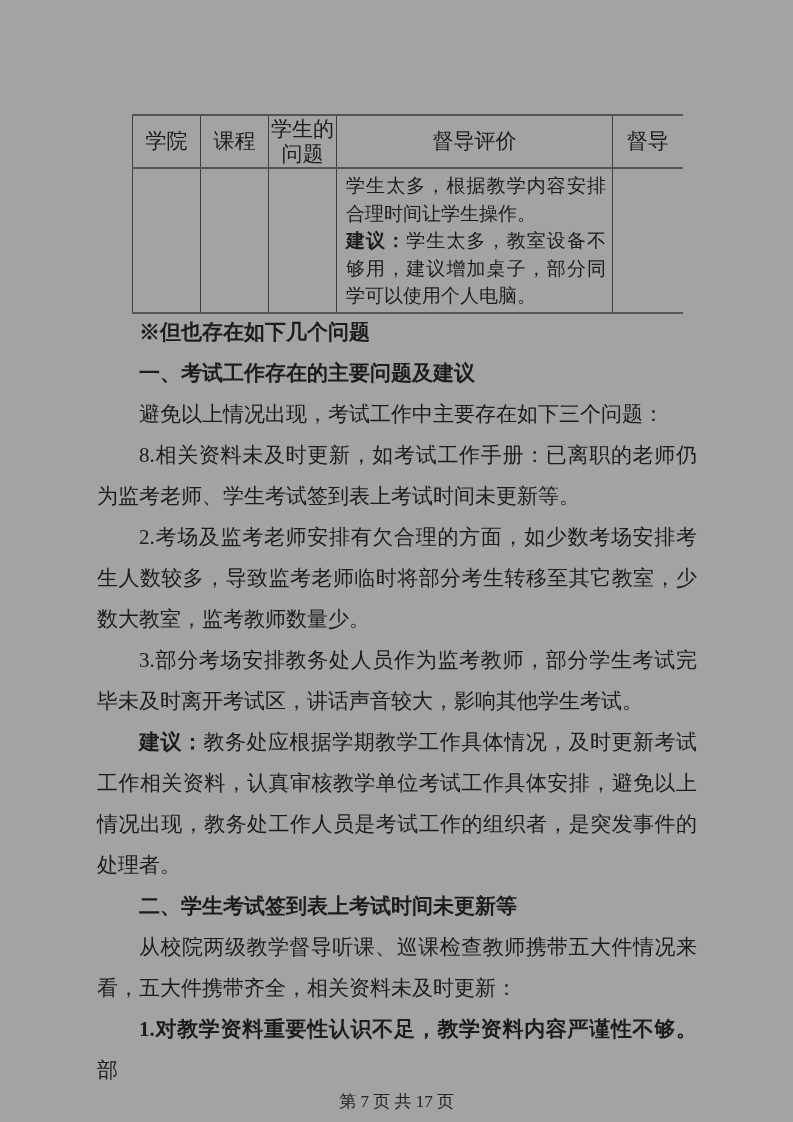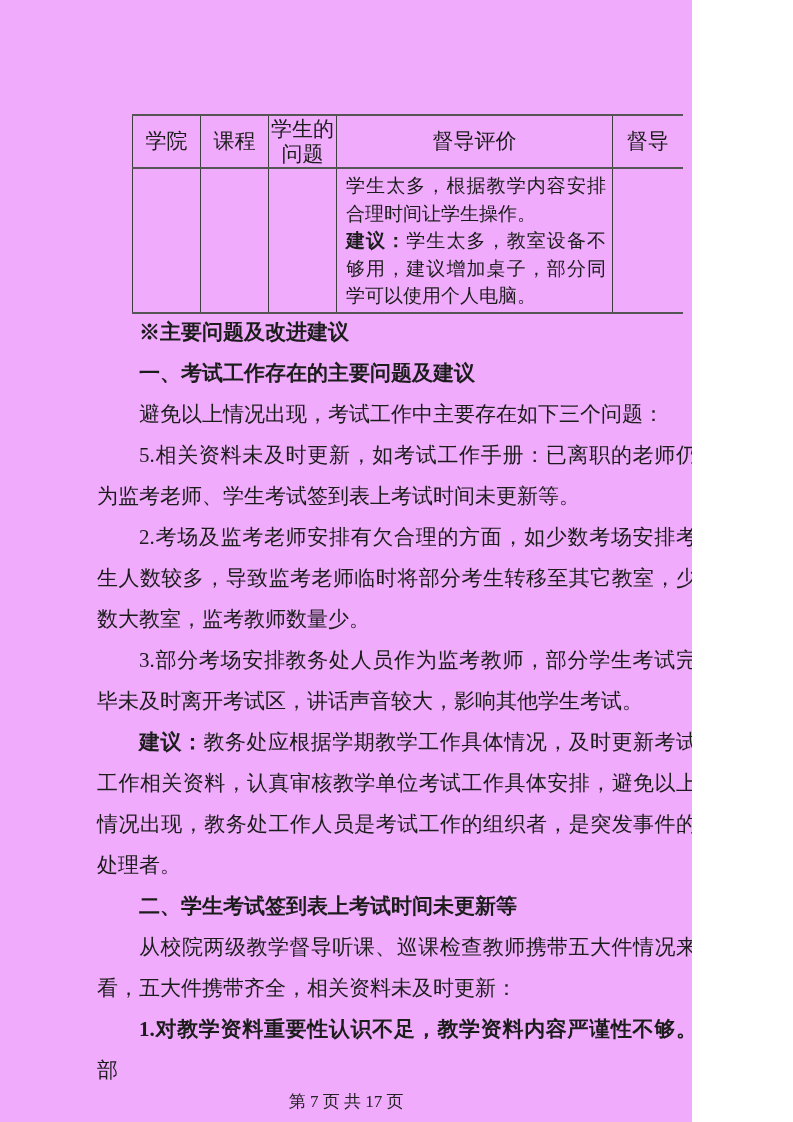--- a/index.html
+++ b/index.html
@@ -2,23 +2,23 @@
 <html><head>
 <meta charset="utf-8">
 <style>
   html, body {
     margin: 0;
     padding: 0;
     background: #ffffff;
   }
   .page {
     position: relative;
-    width: 692px;
+    width: 793px;
     height: 1122px;
-    background: #f0abfc;
+    background: #a3a3a3;
     overflow: hidden;
     font-family: "Liberation Serif", "DejaVu Serif", serif;
     color: #1c1c1c;
   }
 
   
   .sup-table {
     position: absolute;
     left: 132px;
     top: 114px;
@@ -120,24 +120,24 @@
         <td class="eval-cell">
           <p><span>学生太多，根据教学内容安排合理时间让学生操作。</span></p>
           <p><b>建议：</b><span>学生太多，教室设备不够用，建议增加桌子，部分同学可以使用个人电脑。</span></p>
         </td>
         <td></td>
       </tr>
     </tbody>
   </table>
 
   <div class="content">
-    <p class="bold">※主要问题及改进建议</p>
+    <p class="bold">※但也存在如下几个问题</p>
     <p class="bold">一、考试工作存在的主要问题及建议</p>
     <p>避免以上情况出现，考试工作中主要存在如下三个问题：</p>
-    <p>5.相关资料未及时更新，如考试工作手册：已离职的老师仍为监考老师、学生考试签到表上考试时间未更新等。</p>
+    <p>8.相关资料未及时更新，如考试工作手册：已离职的老师仍为监考老师、学生考试签到表上考试时间未更新等。</p>
     <p>2.考场及监考老师安排有欠合理的方面，如少数考场安排考生人数较多，导致监考老师临时将部分考生转移至其它教室，少数大教室，监考教师数量少。</p>
     <p>3.部分考场安排教务处人员作为监考教师，部分学生考试完毕未及时离开考试区，讲话声音较大，影响其他学生考试。</p>
     <p><b>建议：</b><span>教务处应根据学期教学工作具体情况，及时更新考试工作相关资料，认真审核教学单位考试工作具体安排，避免以上情况出现，教务处工作人员是考试工作的组织者，是突发事件的处理者。</span></p>
     <p class="bold">二、学生考试签到表上考试时间未更新等</p>
     <p>从校院两级教学督导听课、巡课检查教师携带五大件情况来看，五大件携带齐全，相关资料未及时更新：</p>
     <p><b>1.对教学资料重要性认识不足，教学资料内容严谨性不够。</b><span>部</span></p>
   </div>
 
   <div class="footer">第 7 页 共 17 页</div>
 

